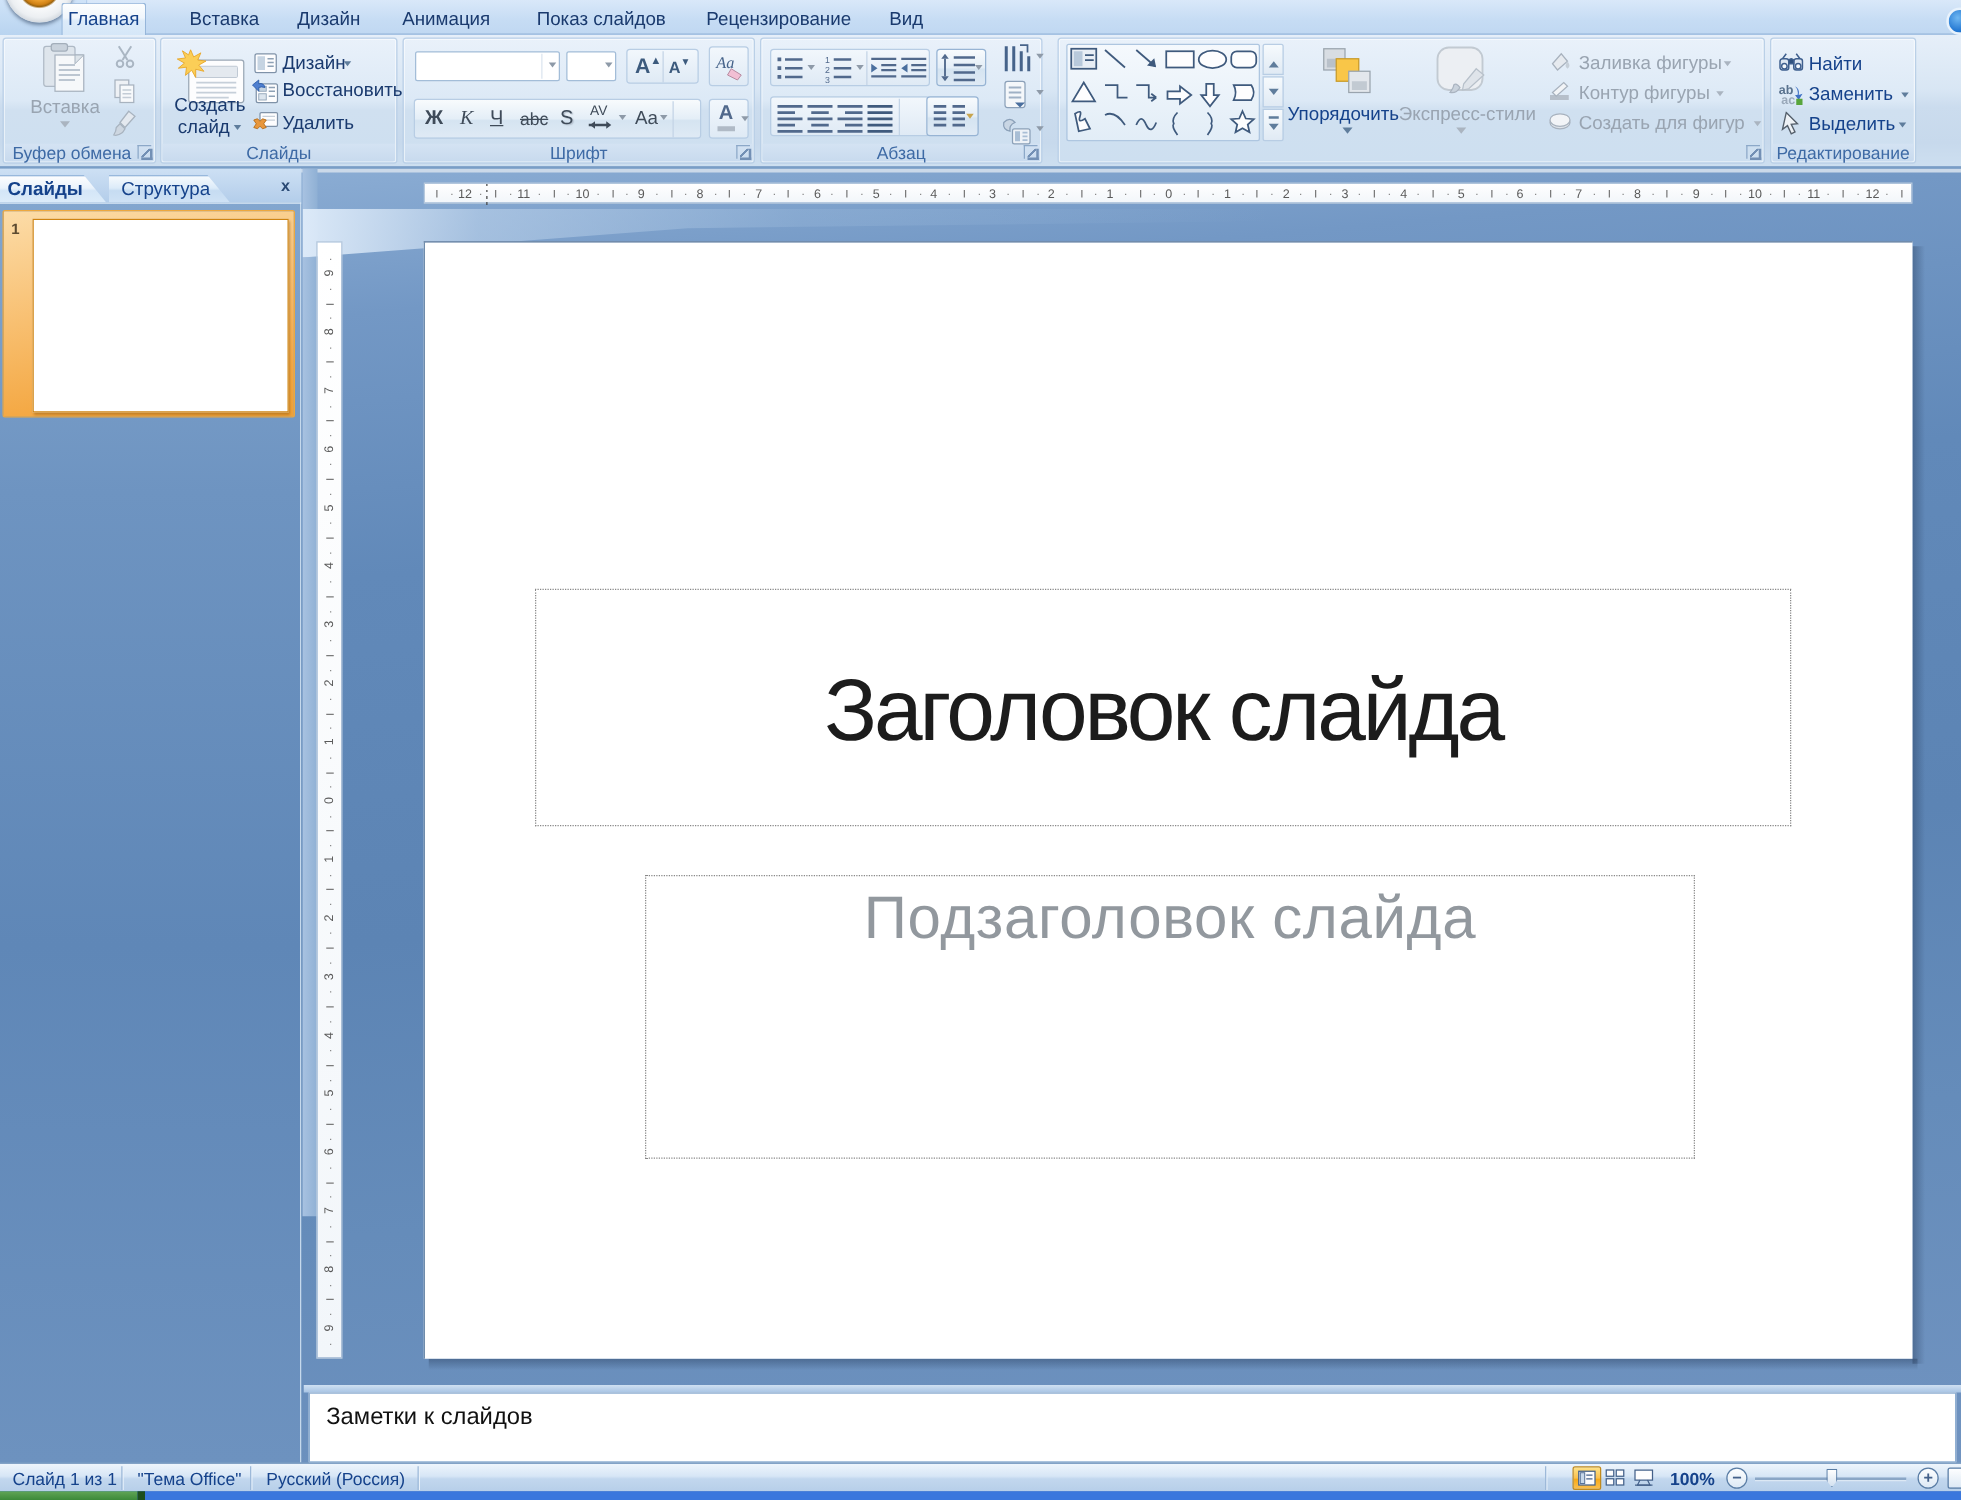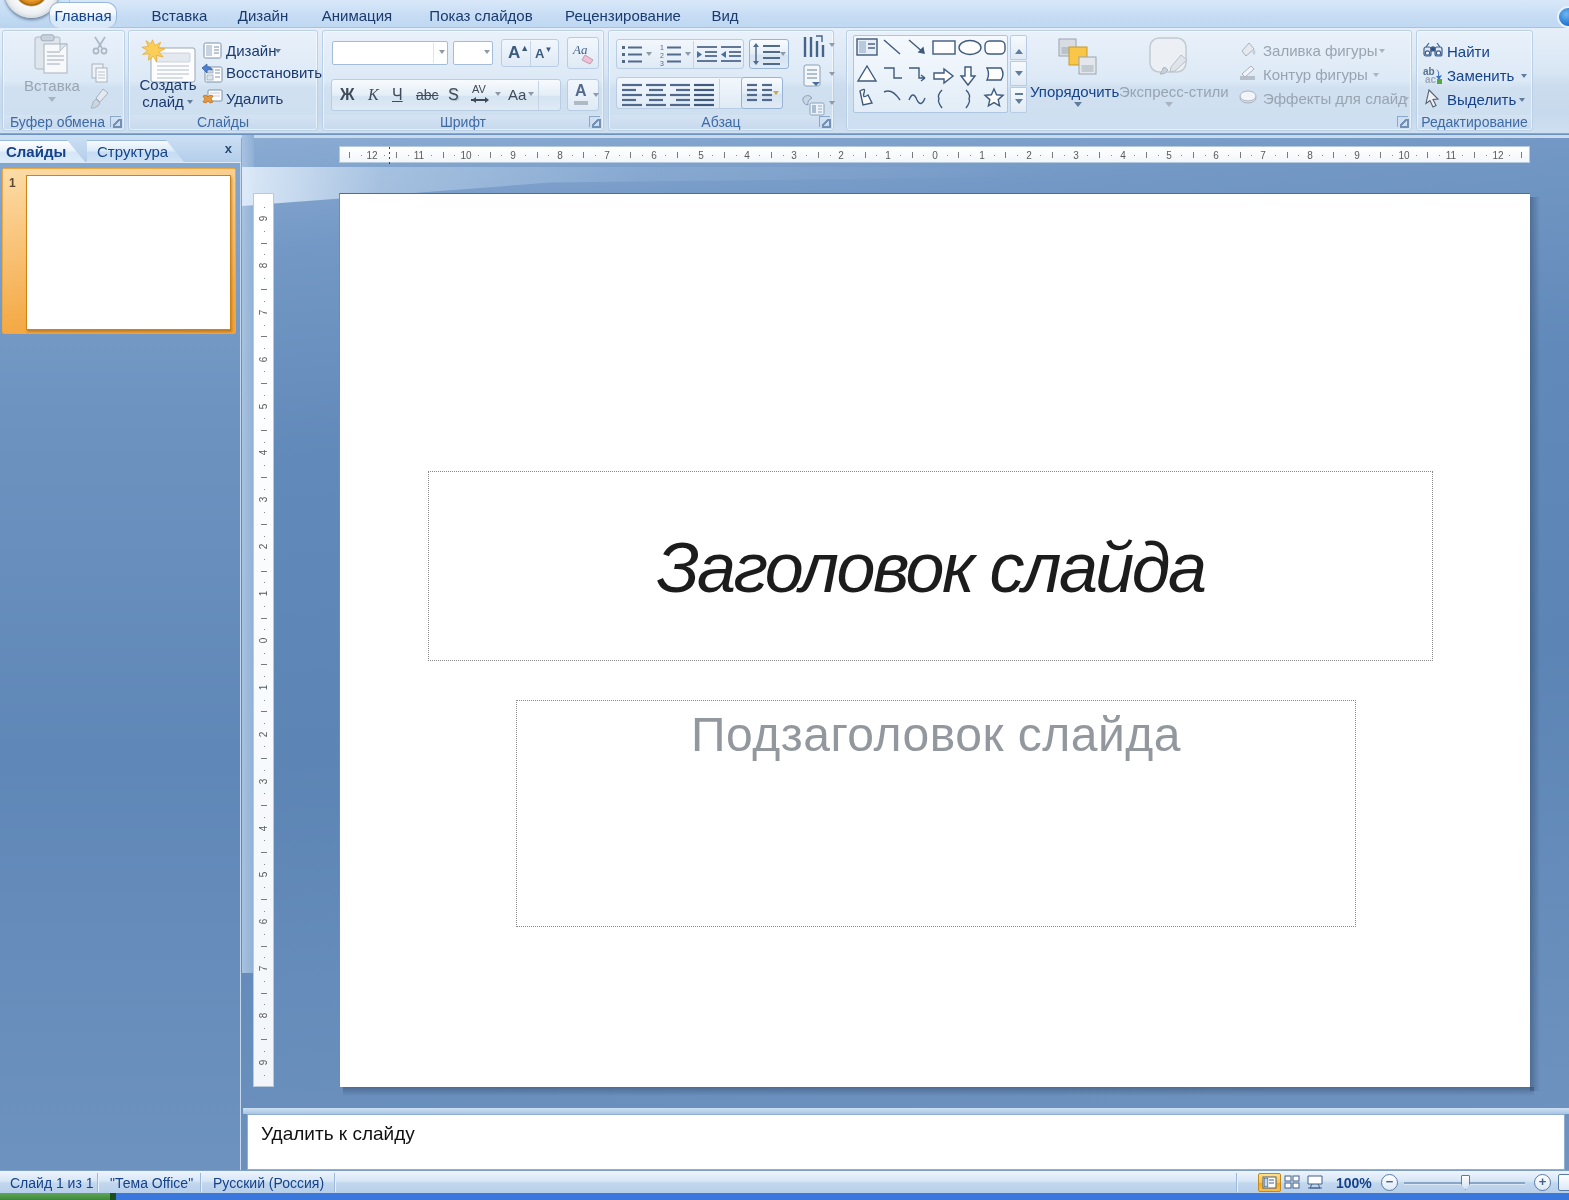--- a/index.html
+++ b/index.html
@@ -66,21 +66,21 @@
 #slide { position:absolute; left:339px; top:58px; width:1191px; height:894px; background:#fff;
   border-top:1px solid #4d6f96; border-left:1px solid #6f8cab; }
 #slideshadow_r { position:absolute; left:1530px; top:62px; width:10px; height:894px;
   background:linear-gradient(90deg, rgba(30,50,80,.38), rgba(30,50,80,0)); }
 #slideshadow_b { position:absolute; left:343px; top:952px; width:1191px; height:9px;
   background:linear-gradient(rgba(30,50,80,.38), rgba(30,50,80,0)); }
 .ph { position:absolute; border:1px dotted #888; }
 #title_ph { left:88px; top:277px; width:1005px; height:190px; }
 #sub_ph { left:176px; top:506px; width:840px; height:227px; }
 #title_tx { position:absolute; left:0; right:0; top:56px; text-align:center;
-  font-size:70px; color:#1c1c1c; letter-spacing:-2.5px;font-style:italic; }
+  font-size:70px; color:#1c1c1c; letter-spacing:-2.5px; }
 #sub_tx { position:absolute; left:0; right:0; top:6px; text-align:center;
   font-size:48px; color:#92989e; letter-spacing:0.5px; }
 #notesSplit { position:absolute; left:243px; top:973px; width:1326px; height:6px;
   background:linear-gradient(#cfe0f2,#a8c4e4); }
 #notes { position:absolute; left:247px; top:979px; width:1318px; height:56px; background:#fff;
   border:1px solid #8fafd2; }
 #notes span { position:absolute; left:13px; top:8px; font-size:19px; color:#111; }
 
 
 .sbtext { position:absolute; top:4px; font-size:14px; color:#15428b; }
@@ -90,21 +90,21 @@
 .zoomcircle { position:absolute; top:3px; width:17px; height:17px; border-radius:50%;
   border:1.5px solid #5a7da5; background:linear-gradient(#fdfeff,#dde9f5); color:#44618a;
   font-size:13px; line-height:14px; text-align:center; font-weight:bold; }
 </style>
 </head>
 <body>
 
 <div id="tabrow">
   <div id="orbtab"></div>
   <div id="orb2"></div>
-  <div class="tab active" style="left:49px; width:68px;border-radius:10px;">Главная</div>
+  <div class="tab active" style="left:49px; width:68px;">Главная</div>
   <div class="tab" style="left:144px; width:71px;">Вставка</div>
   <div class="tab" style="left:228px; width:70px;">Дизайн</div>
   <div class="tab" style="left:311px; width:92px;">Анимация</div>
   <div class="tab" style="left:416px; width:130px;">Показ слайдов</div>
   <div class="tab" style="left:556px; width:134px;">Рецензирование</div>
   <div class="tab" style="left:699px; width:52px;">Вид</div>
   <div id="helpbtn"></div>
 </div>
 
 <div id="ribbon">
@@ -492,21 +492,21 @@
     <svg class="abs" style="left:392px; top:34px;" width="20" height="17" viewBox="0 0 20 17">
       <rect x="1" y="11" width="15" height="4" fill="#b6bfca"></rect>
       <path d="M3 9 L12 1 l3 3 -9 8z" fill="#f2f4f7" stroke="#a8b2be"></path>
     </svg>
     <div class="abs rtext gray" style="left:416px; top:35px;">Контур фигуры</div>
     <div class="abs" style="left:526px; top:42px; width:0; height:0; border:3.5px solid transparent; border-top:4.5px solid #aab4c0;"></div>
     <svg class="abs" style="left:392px; top:58px;" width="20" height="17" viewBox="0 0 20 17">
       <ellipse cx="9" cy="9" rx="8" ry="5" fill="#dfe4ea" stroke="#a8b2be"></ellipse>
       <ellipse cx="9" cy="7" rx="8" ry="5" fill="#f2f4f7" stroke="#a8b2be"></ellipse>
     </svg>
-    <div class="abs rtext gray" style="left:416px; top:59px;">Эффекты для слайд</div>
+    <div class="abs rtext gray" style="left:416px; top:59px;">Создать для фигур</div>
     <div class="abs" style="left:556px; top:66px; width:0; height:0; border:3.5px solid transparent; border-top:4.5px solid #aab4c0;"></div>
   </div>
   <div class="group" style="left:1416px; width:117px;">
     <div class="glabel">Редактирование</div>
     <svg class="abs" style="left:6px; top:10px;" width="20" height="19" viewBox="0 0 20 19">
       <g fill="#dce6f2" stroke="#3e5f8e" stroke-width="1.2">
         <rect x="1" y="6" width="7" height="9" rx="2"></rect>
         <rect x="12" y="6" width="7" height="9" rx="2"></rect>
         <path d="M8 7 q2-2 4 0 v3 h-4z" fill="#2f517e"></path>
         <circle cx="4.5" cy="12" r="2.2" fill="#f4f8fc"></circle>
@@ -744,21 +744,21 @@
     <div class="ph" id="title_ph">
       <div id="title_tx">Заголовок слайда</div>
     </div>
     <div class="ph" id="sub_ph">
       <div id="sub_tx">Подзаголовок слайда</div>
     </div>
   </div>
 
   <div id="notesSplit"></div>
   <div id="notes">
-      <span>Удалить к слайду</span>
+      <span>Заметки к слайдов</span>
     </div>
 </div>
 
 <div id="statusbar" class="abs" style="left:0; top:1170px; width:1569px; height:23px;
   background:linear-gradient(#eef5fc, #d7e6f6 45%, #c2d7ee 55%, #b7cfe9);
   border-top:1px solid #7f9fc4; font-size:15px; color:#15428b;">
   <div class="sbtext" style="left:10px;text-align:center;">Слайд 1 из 1</div>
   <div class="sbsep" style="left:97px;"></div>
   <div class="sbtext" style="left:110px;">"Тема Office"</div>
   <div class="sbsep" style="left:200px;"></div>

